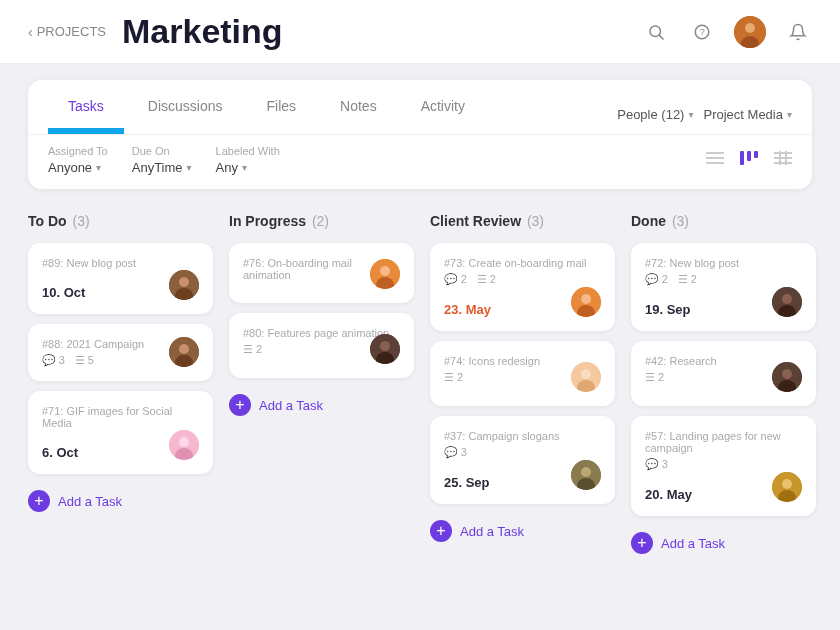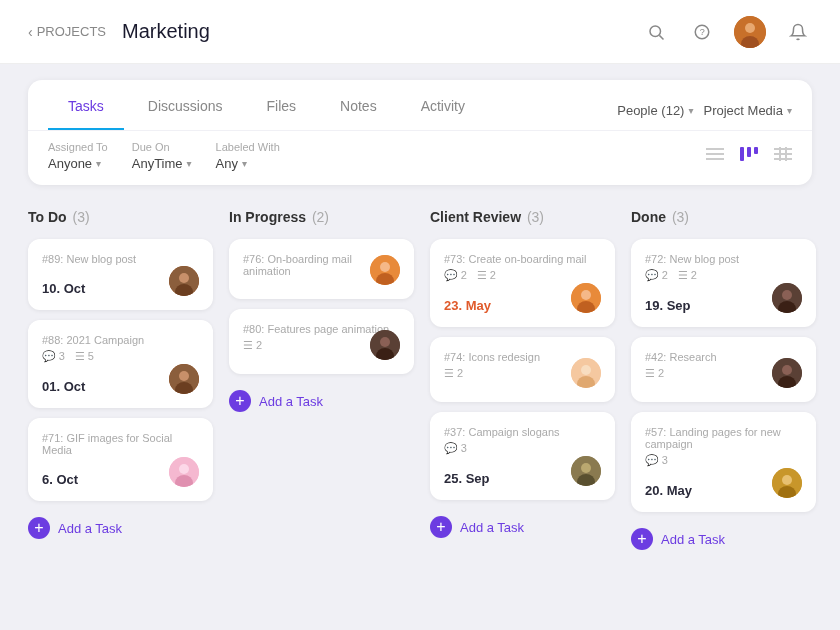--- a/index.html
+++ b/index.html
@@ -27,22 +27,22 @@
       color: #888;
       font-size: 13px;
       cursor: pointer;
       margin-right: 16px;
     }
     .back-arrow {
       font-size: 14px;
       color: #888;
     }
     .page-title {
-      font-size: 20px;
-      font-weight: 400;
+      font-size: 34px;
+      font-weight: 700;
       color: #1a1a2e;
       flex: 1;
     }
     .header-icons {
       display: flex;
       gap: 18px;
       align-items: center;
     }
     .header-icon {
       width: 28px;
@@ -71,21 +71,21 @@
     .tab {
       padding: 18px 20px 14px;
       font-size: 14px;
       color: #888;
       cursor: pointer;
       border-bottom: 2px solid transparent;
       margin-right: 4px;
     }
     .tab.active {
       color: #6c3ce1;
-      border-bottom: 2px solid #0ea5e9;
+      border-bottom: 6px solid #0ea5e9;
       font-weight: 500;
     }
     .tab-right {
       display: flex;
       align-items: center;
       gap: 10px;
       padding-bottom: 12px;
     }
     .people-btn, .project-info-btn {
       display: flex;
@@ -394,23 +394,20 @@
             <ellipse cx="15" cy="26" rx="9" ry="8" fill="#6B3E20"></ellipse>
           </svg>
         </div>
     </div>
       <div class="task-card">
       <div class="task-id">#88: 2021 Campaign</div>
       <div class="task-meta">
           <span class="task-meta-item">💬 3</span>
           <span class="task-meta-item">☰ 5</span>
         </div>
-      <div class="task-footer">
-        <div class="task-date">01. Oct</div>
-      </div>
       <div class="avatar-sm av-brown">
           <svg width="30" height="30" viewBox="0 0 30 30">
             <circle cx="15" cy="15" r="15" fill="#8B5E3C"></circle>
             <ellipse cx="15" cy="12" rx="5" ry="5" fill="#c8906a"></ellipse>
             <ellipse cx="15" cy="26" rx="9" ry="8" fill="#6B3E20"></ellipse>
           </svg>
         </div>
     </div>
       <div class="task-card">
       <div class="task-id">#71: GIF images for Social Media</div>

